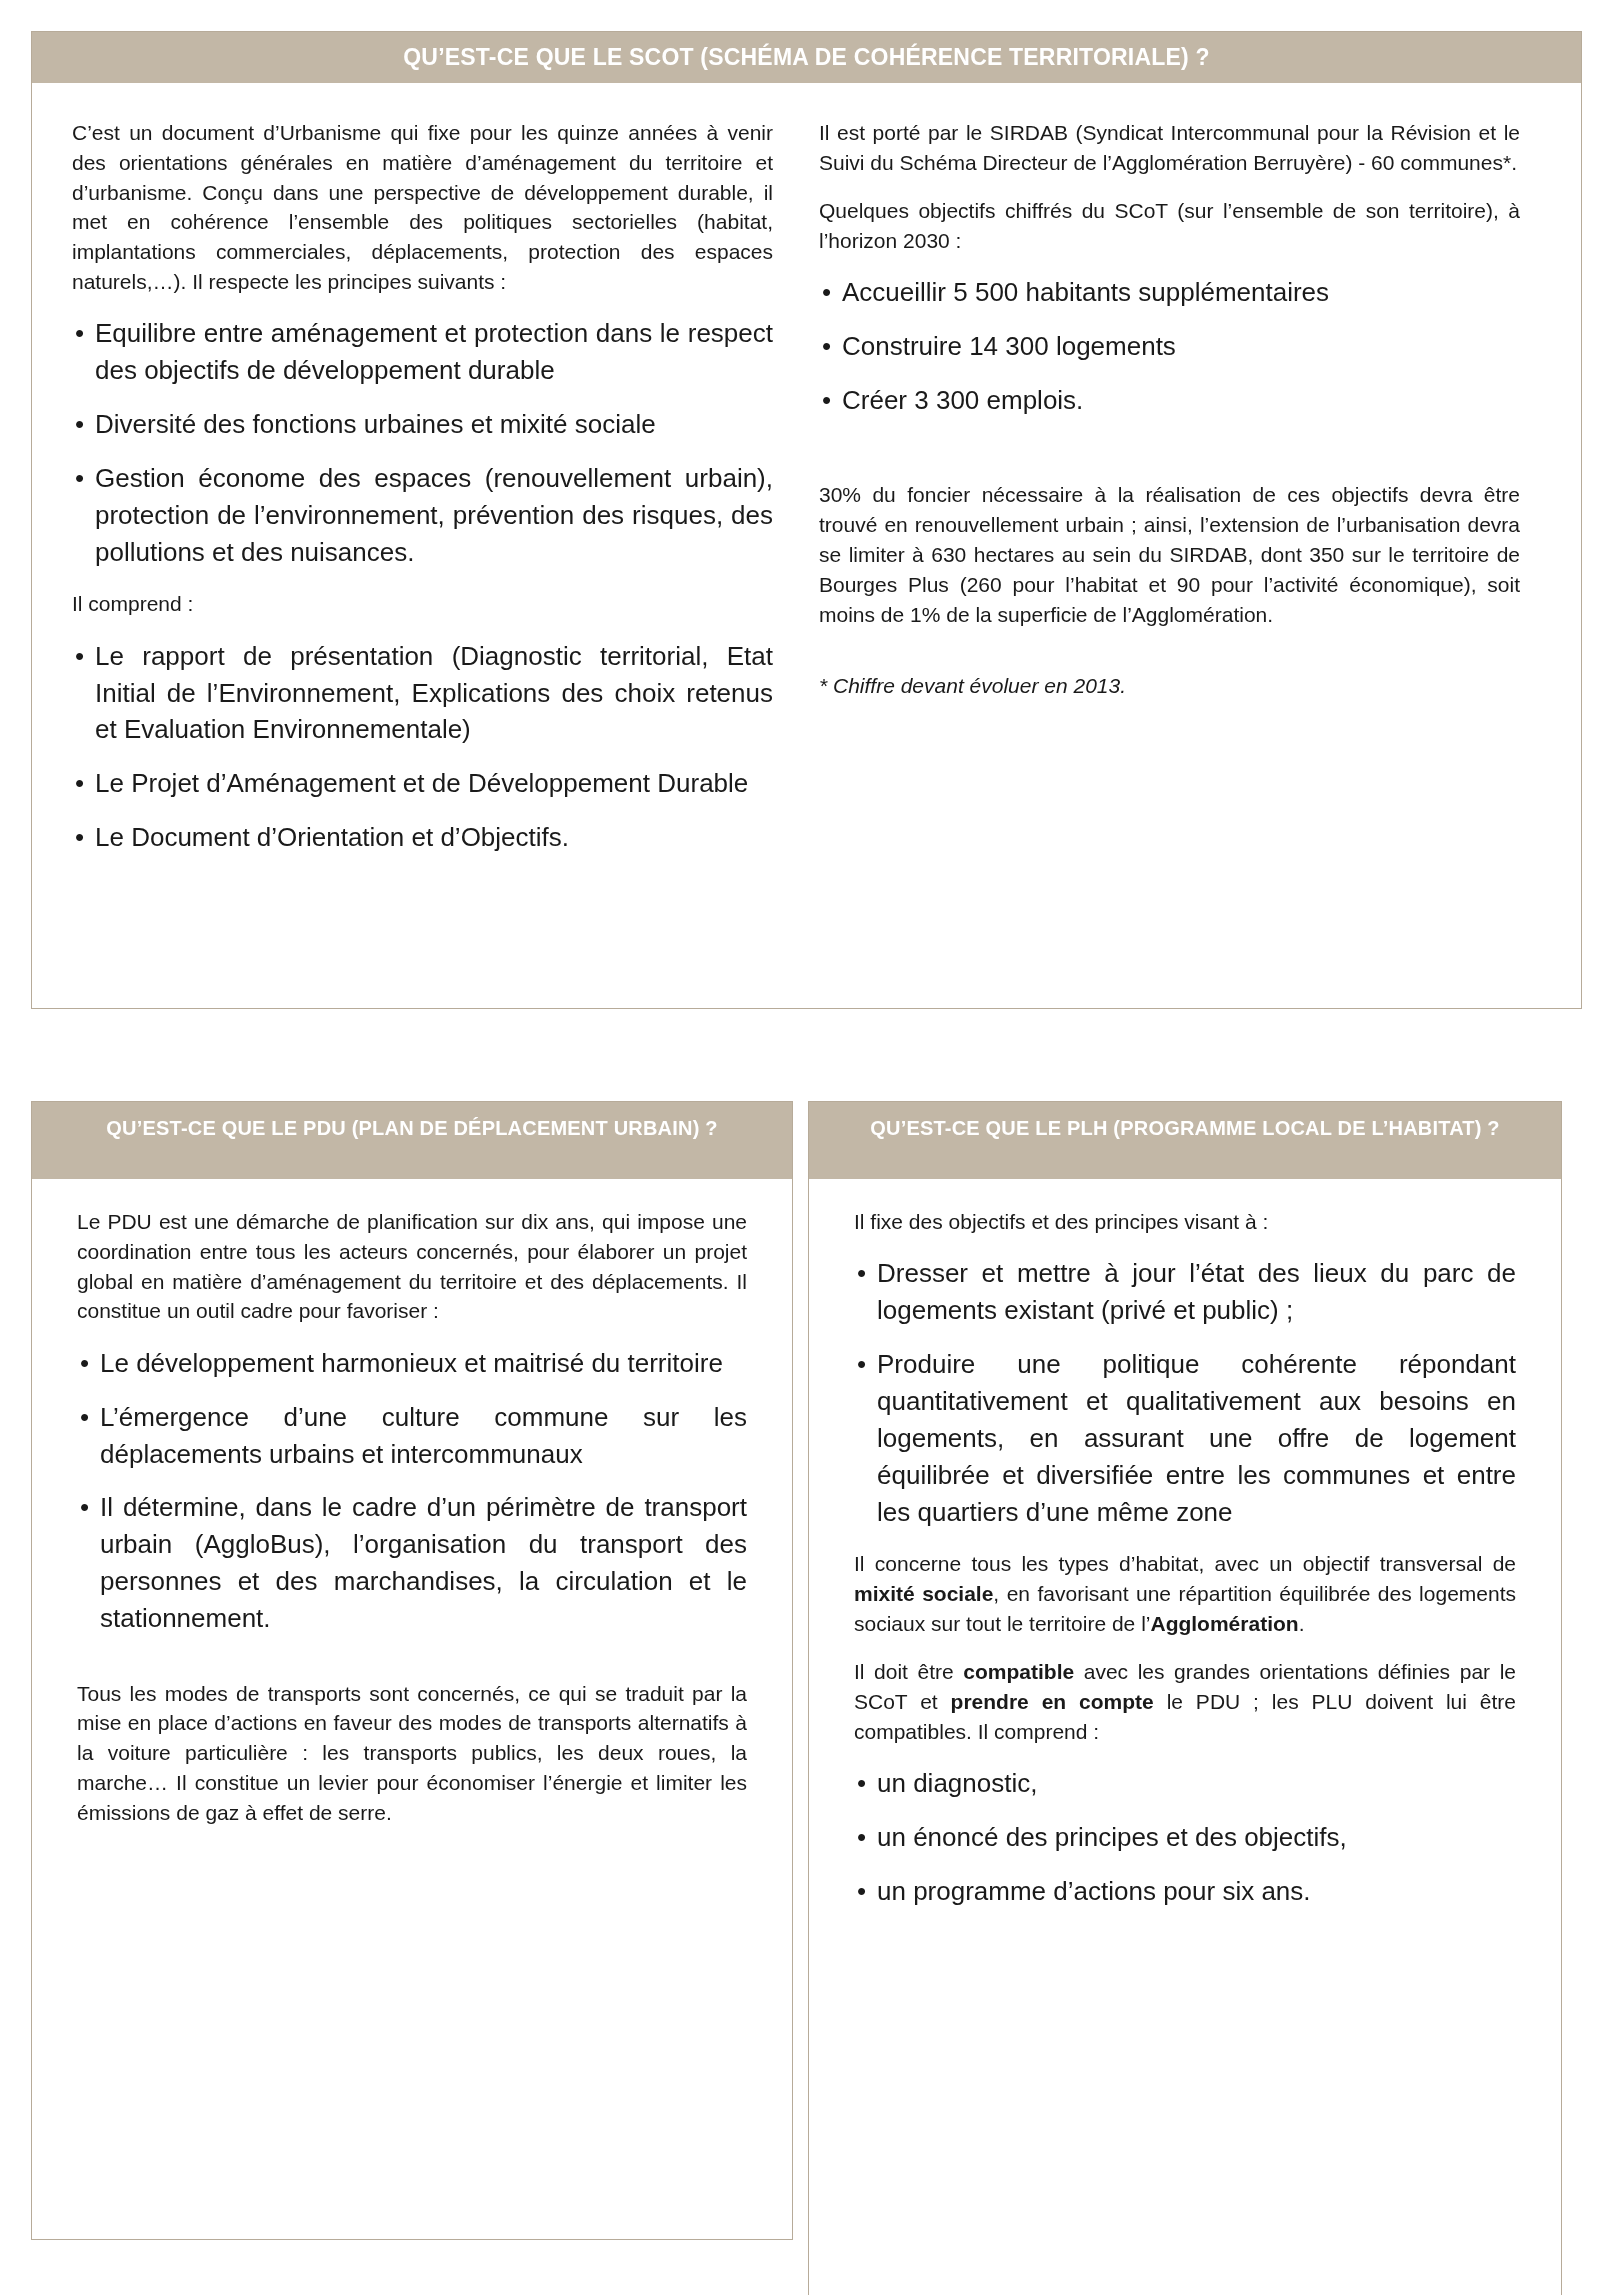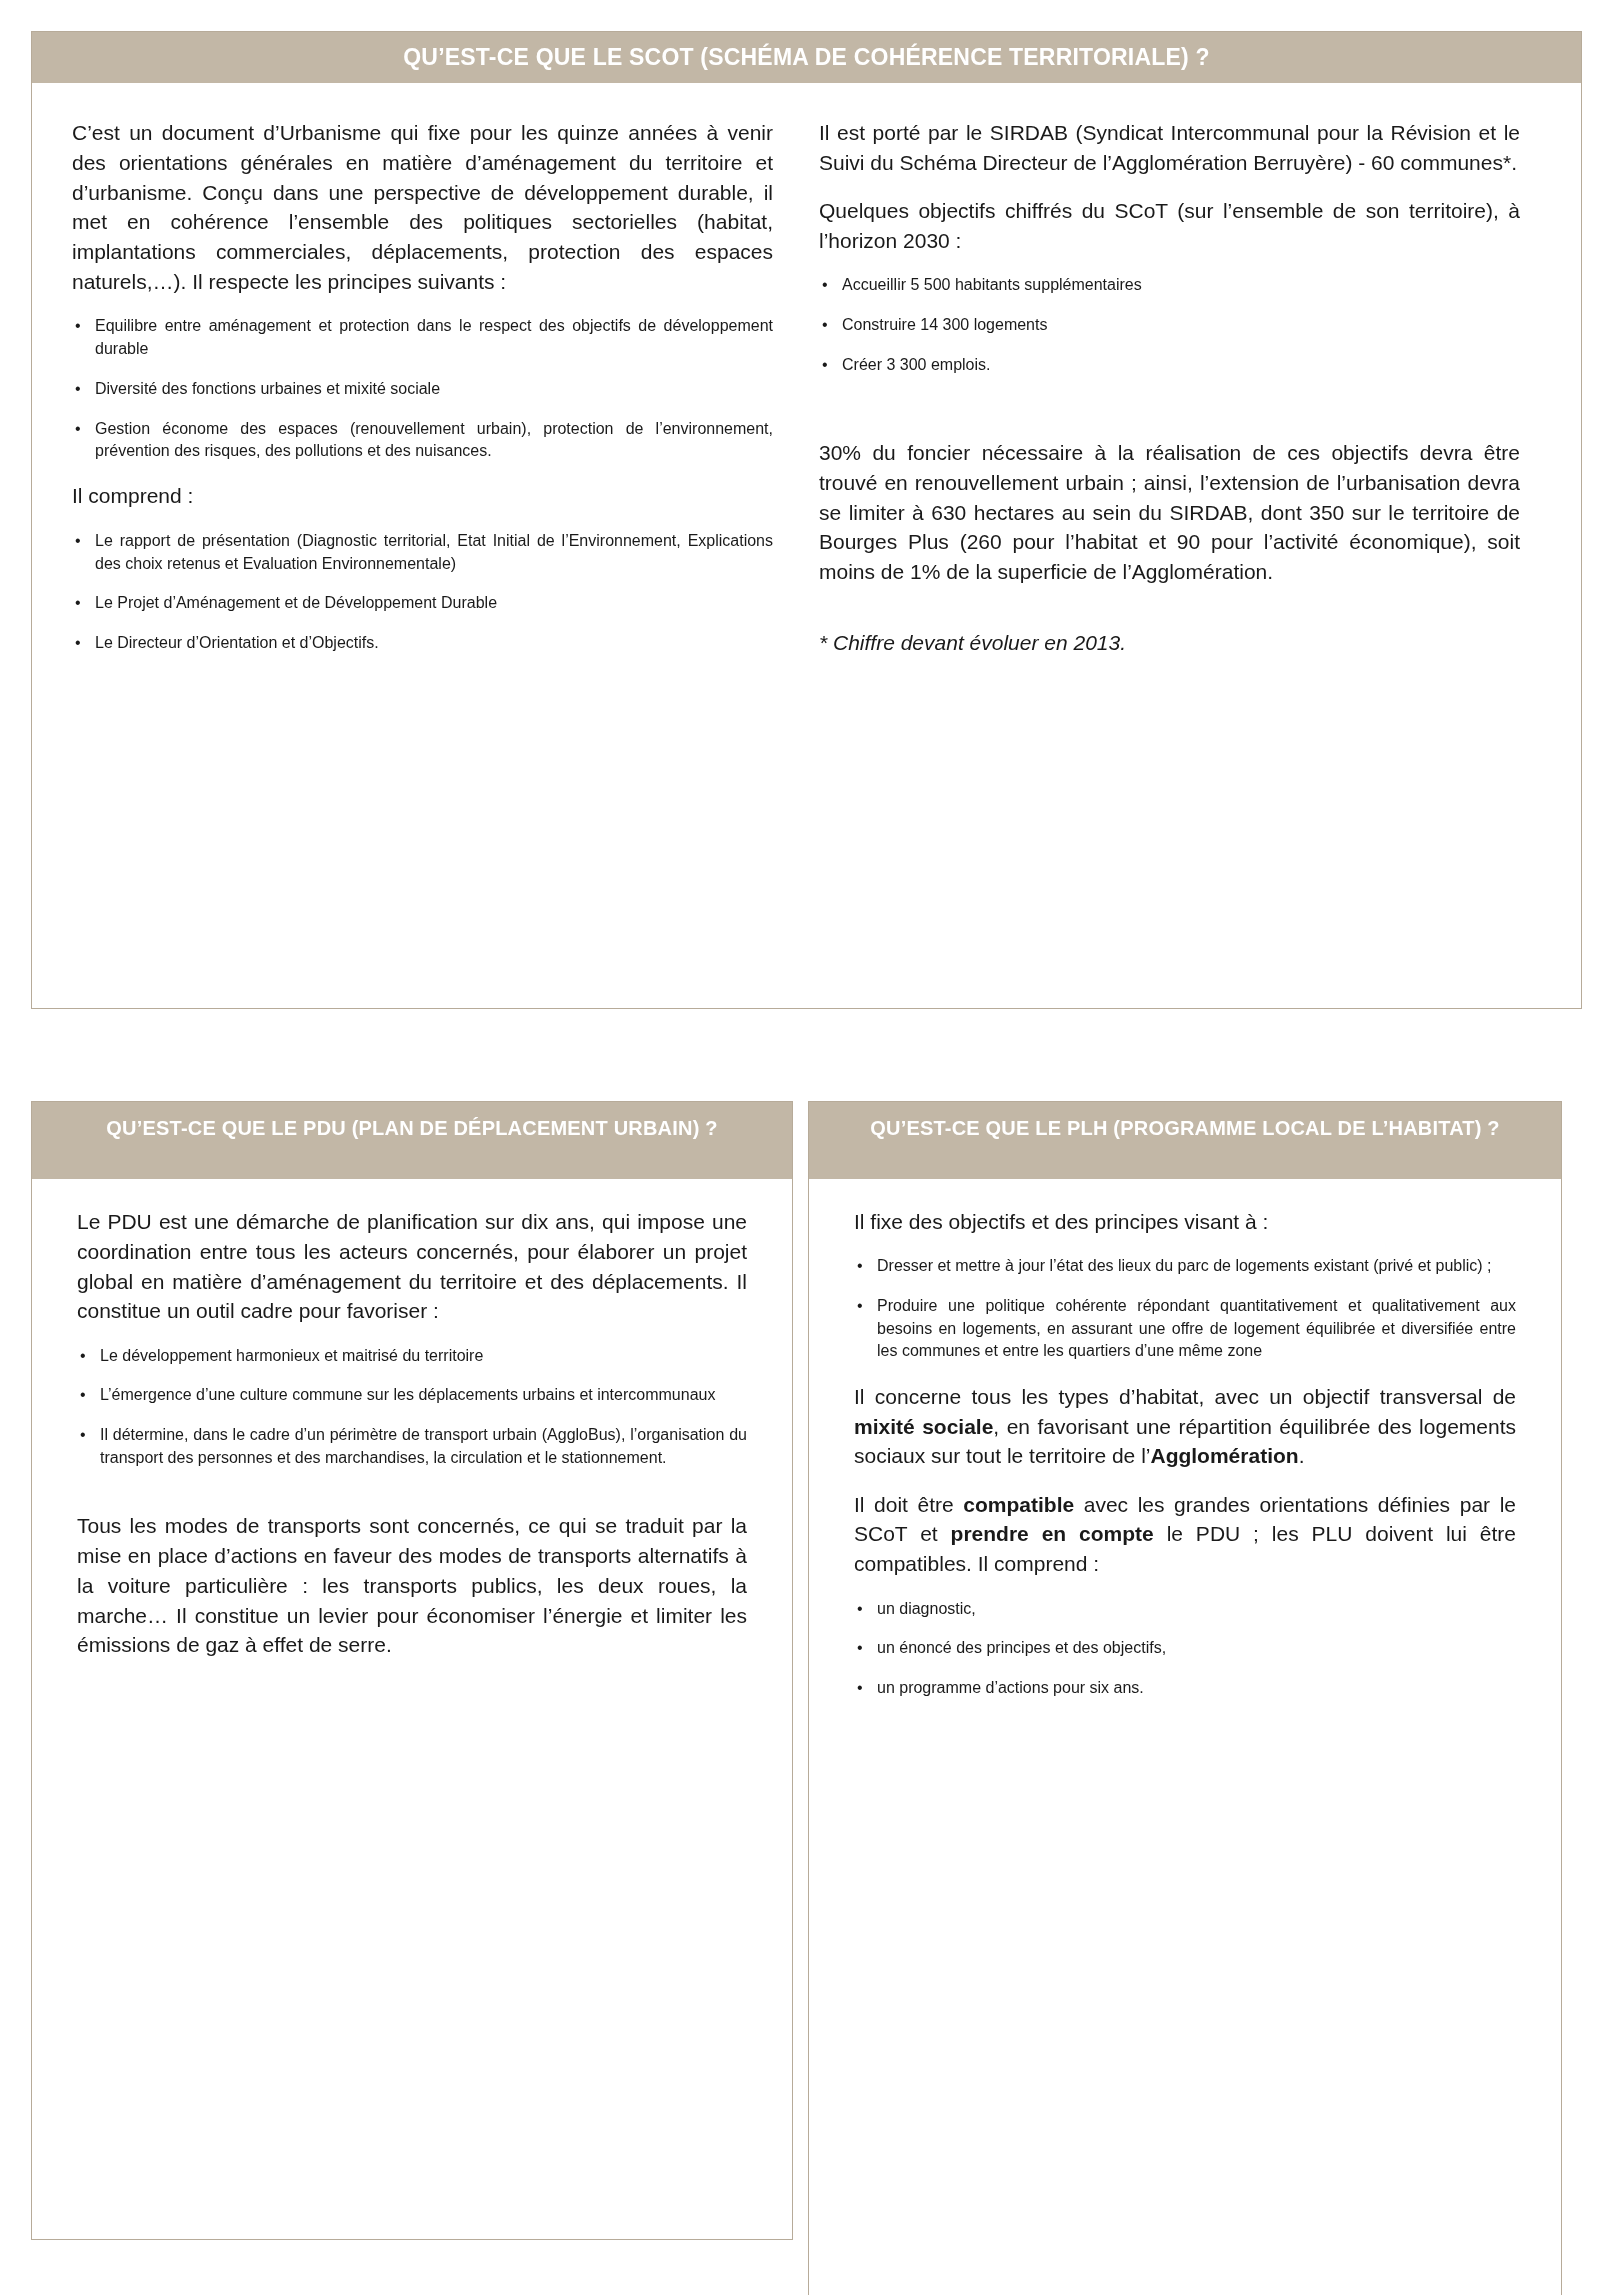--- a/index.html
+++ b/index.html
@@ -106,21 +106,21 @@
   }
   ul.bullets {
     margin: 0 0 18.5px 0;
     padding: 0;
     list-style: none;
   }
   ul.bullets li {
     position: relative;
     margin: 8px 0 17px 0;
     padding-left: 23px;
-    font-size: 16px;
+    font-size: 26px;
     line-height: 1.42;
     text-align: justify;
   }
   ul.bullets li::before {
     content: "\2022";
     position: absolute;
     left: 3.1px;
     top: 0;
   }
   ul.bullets li:last-child { margin-bottom: 0; }
@@ -148,21 +148,21 @@
         <p class="t">C’est un document d’Urbanisme qui fixe pour les quinze années à venir des orientations générales en matière d’aménagement du territoire et d’urbanisme. Conçu dans une perspective de développement durable, il met en cohérence l’ensemble des politiques sectorielles (habitat, implantations commerciales, déplacements, protection des espaces naturels,…). Il respecte les principes suivants :</p>
         <ul class="bullets">
           <li>Equilibre entre aménagement et protection dans le respect des objectifs de développement durable</li>
           <li>Diversité des fonctions urbaines et mixité sociale</li>
           <li>Gestion économe des espaces (renouvellement urbain), protection de l’environnement, prévention des risques, des pollutions et des nuisances.</li>
         </ul>
         <p class="t">Il comprend :</p>
         <ul class="bullets">
           <li>Le rapport de présentation (Diagnostic territorial, Etat Initial de l’Environnement, Explications des choix retenus et Evaluation Environnementale)</li>
           <li>Le Projet d’Aménagement et de Développement Durable</li>
-          <li>Le Directeur d’Orientation et d’Objectifs.</li>
+          <li>Le Document d’Orientation et d’Objectifs.</li>
         </ul>
       </div>
 
       <div class="col">
         <p class="t">Il est porté par le SIRDAB (Syndicat Intercommunal pour la Révision et le Suivi du Schéma Directeur de l’Agglomération Berruyère) - 60 communes*.</p>
         <p class="t">Quelques objectifs chiffrés du SCoT (sur l’ensemble de son territoire), à l’horizon 2030 :</p>
         <ul class="bullets spaced">
           <li>Accueillir 5 500 habitants supplémentaires</li>
           <li>Construire 14 300 logements</li>
           <li>Créer 3 300 emplois.</li>

